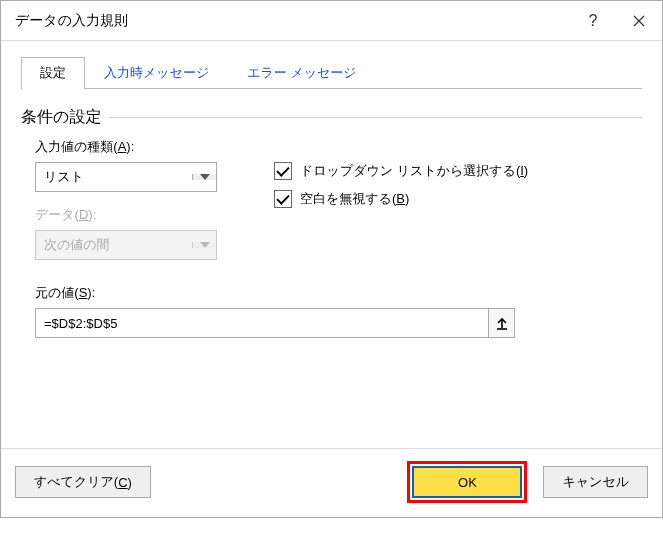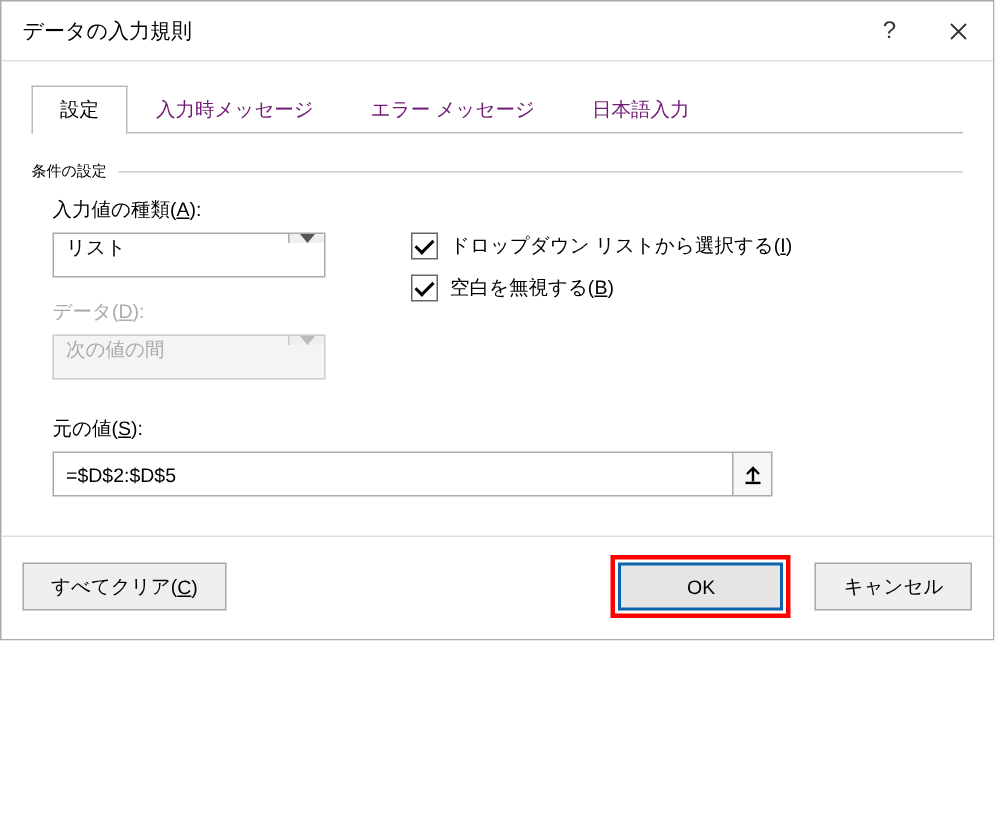--- a/index.html
+++ b/index.html
@@ -5,21 +5,21 @@
   * { box-sizing: border-box; }
   body {
     margin: 0;
     font-family: "Yu Gothic UI", "Meiryo", sans-serif;
     font-size: 13px;
     background: #fff;
     color: #000;
   }
   .window {
     width: 663px;
-    height: 427px;
+    height: 518px;
     border: 1px solid #aaa;
     background: #fff;
     display: flex;
     flex-direction: column;
   }
   .title-bar {
     height: 40px;
     display: flex;
     align-items: center;
     padding-left: 14px;
@@ -55,21 +55,21 @@
     bottom: 0;
     left: 0; right: 0;
     height: 1px;
     background: #bbb;
     z-index: 0;
   }
   .tab {
     padding: 6px 18px 7px 18px;
     border: 1px solid transparent;
     border-bottom: none;
-    color: #701a75;
+    color: #1d4ed8;
     position: relative;
     z-index: 1;
     font-size: 13px;
   }
   .tab.active {
     border-color: #bbb;
     background: #fff;
     color: #000;
   }
   .tab.active::after {
@@ -79,21 +79,21 @@
     height: 2px;
     background: #fff;
   }
   .fieldset-line {
     display: flex;
     align-items: center;
     margin-top: 18px;
     gap: 8px;
   }
   .fieldset-line .fs-label {
-    font-size: 10px;
+    font-size: 16px;
     white-space: nowrap;
   }
   .fieldset-line .fs-hr {
     flex: 1;
     height: 1px;
     background: #ccc;
   }
   .content {
     padding-left: 14px;
     padding-top: 10px;
@@ -108,21 +108,21 @@
   .label {
     margin-bottom: 6px;
   }
   .label.disabled { color: #aaa; }
   .underline { text-decoration: underline; }
   .select {
     width: 182px;
     height: 30px;
     border: 1px solid #aaa;
     display: flex;
-    align-items: flex-start;
+    align-items: center;
     background: #fff;
     margin-bottom: 14px;
   }
   .select .sel-text {
     flex: 1;
     padding: 0 8px;
     display: flex;
     align-items: center;
   }
   .select .sel-btn {
@@ -209,21 +209,21 @@
     min-width: 100px;
     border: 1px solid #aaa;
     background: #efefef;
     display: flex;
     align-items: center;
     justify-content: center;
     padding: 0 18px;
   }
   .btn.default {
     border: 2px solid #0a64ad;
-    background: #e5e5e5;
+    background: #fde047;
   }
   .highlight-box {
     border: 3px solid #ff0000;
     padding: 2px;
     display: inline-flex;
   }
 </style>
 </head>
 <body>
 
@@ -236,21 +236,20 @@
           <path d="M1 1 L11 11 M11 1 L1 11" stroke="#333" stroke-width="1.2" fill="none"></path>
         </svg>
     </div>
   </div>
 
   <div class="body">
     <div class="tabs">
       <div class="tab active">設定</div>
       <div class="tab">入力時メッセージ</div>
       <div class="tab">エラー メッセージ</div>
-      <div class="tab">日本語入力</div>
     </div>
 
     <div class="fieldset-line">
       <span class="fs-label">条件の設定</span>
       <div class="fs-hr"></div>
     </div>
 
     <div class="content">
       <div class="row">
         <div class="col-left">

